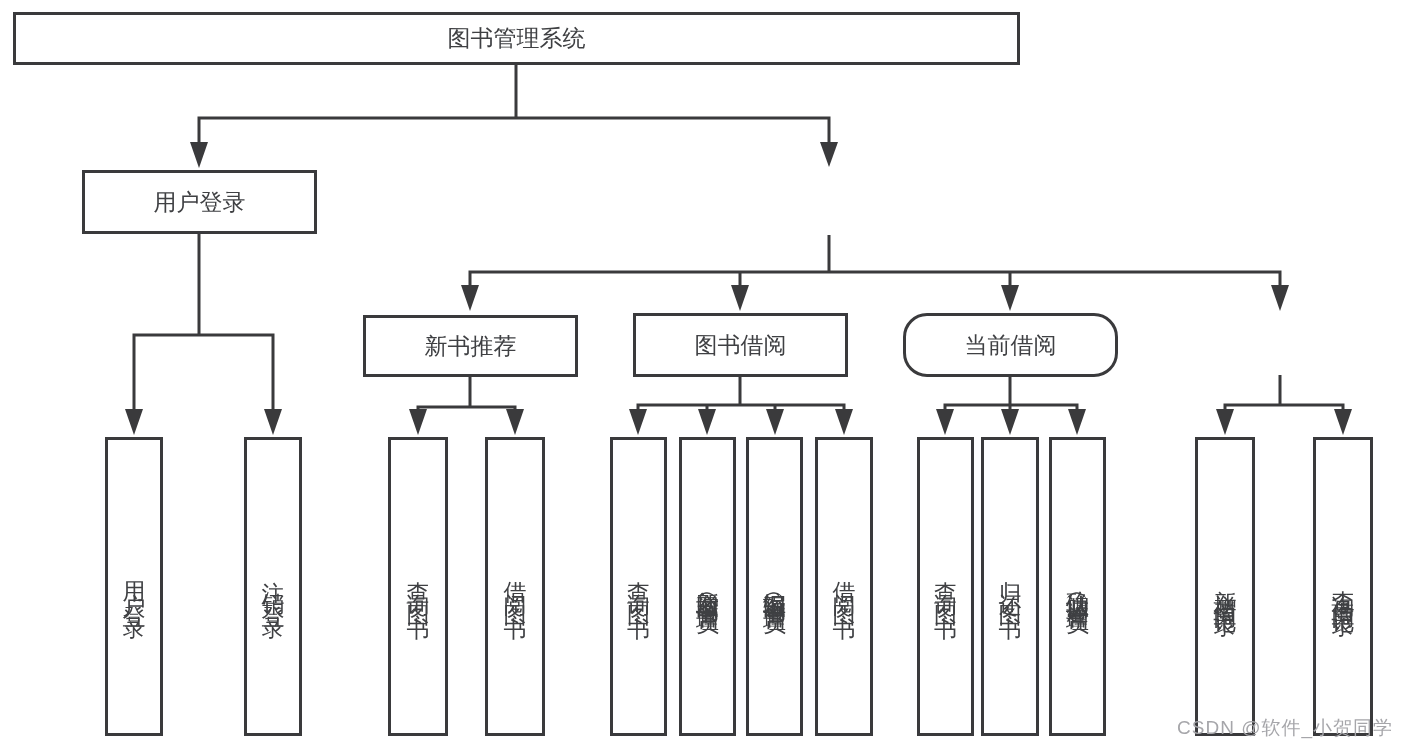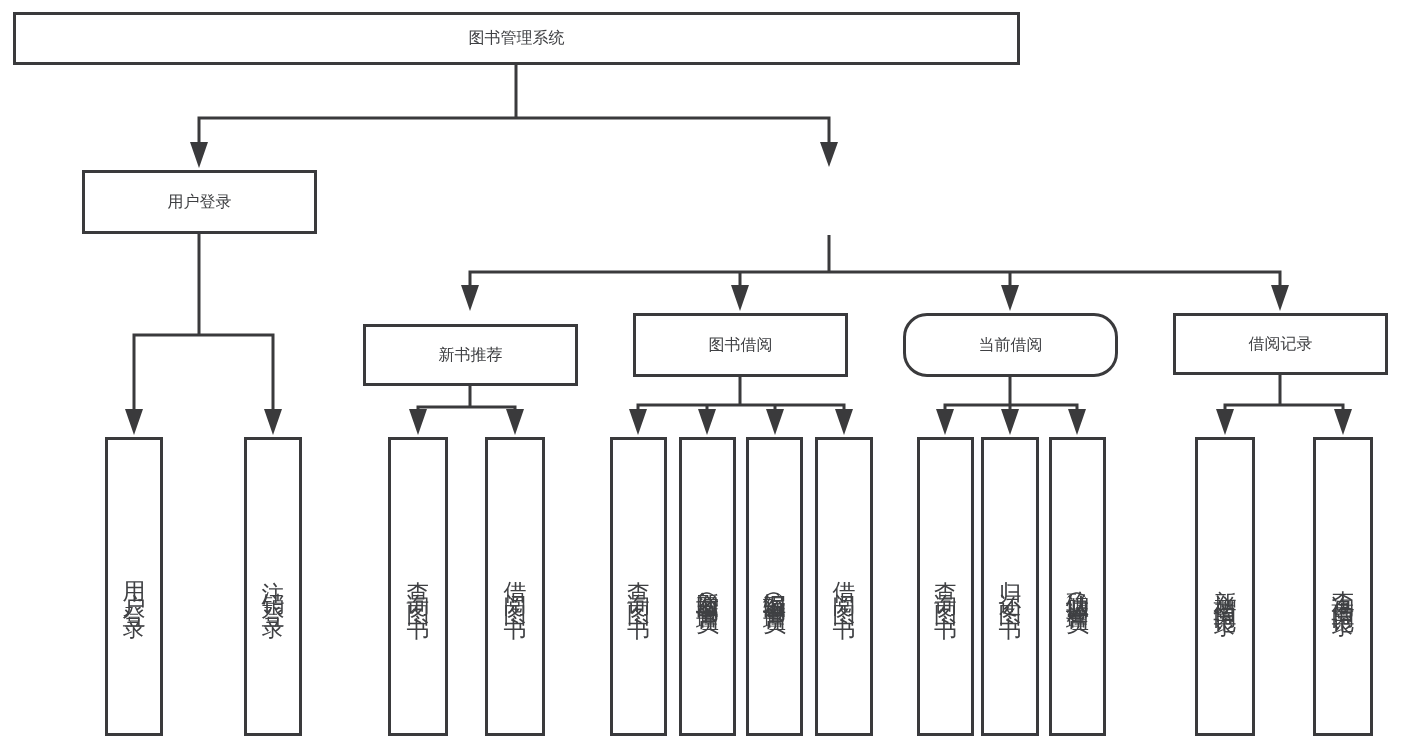--- a/index.html
+++ b/index.html
@@ -18,21 +18,21 @@
     overflow:hidden;
   }
   .box{
     position:absolute;
     border:3px solid var(--line);
     background:var(--background);
     box-sizing:border-box;
     display:flex;align-items:center;justify-content:center;
   }
   .h-box .lbl{
-    font-size:16px;
+    font-size:23px;
     color:var(--text);
     white-space:nowrap;
   }
   .v-box .lbl{
     writing-mode:vertical-rl;
     text-orientation:mixed;
     font-size:23px;
     color:var(--text);
     line-height:1;
   }
@@ -96,31 +96,28 @@
   </svg>
 
   <div class="box h-box" style="left:13px;top:12px;width:1007px;height:53px;">
     <span class="lbl">图书管理系统</span>
   </div>
 
   <div class="box h-box" style="left:82px;top:170px;width:235px;height:64px;">
     <span class="lbl">用户登录</span>
   </div>
 
-  <div class="box h-box" style="left:363px;top:324px;width:215px;height:62px;">
+  <div class="box h-box" style="left:363px;top:315px;width:215px;height:62px;">
     <span class="lbl">新书推荐</span>
   </div>
   <div class="box h-box" style="left:633px;top:313px;width:215px;height:64px;justify-content:center;">
     <span class="lbl">图书借阅</span>
   </div>
   <div class="box h-box" style="left:903px;top:313px;width:215px;height:64px;border-radius:24px;">
     <span class="lbl">当前借阅</span>
-  </div>
-  <div class="box h-box" style="left:1173px;top:313px;width:215px;height:62px;">
-    <span class="lbl">借阅记录</span>
   </div>
 
   <div class="box v-box" style="left:105px;top:437px;width:58px;height:299px;">
     <span class="lbl sp-4">用户登录</span>
   </div>
   <div class="box v-box" style="left:244px;top:437px;width:58px;height:299px;">
     <span class="lbl sp-4">注销登录</span>
   </div>
 
   <div class="box v-box" style="left:388px;top:437px;width:60px;height:299px;">
@@ -153,14 +150,15 @@
     <span class="lbl sp-9">确认归还（管理员）</span>
   </div>
 
   <div class="box v-box" style="left:1195px;top:437px;width:60px;height:299px;">
     <span class="lbl sp-6">新增借阅记录</span>
   </div>
   <div class="box v-box" style="left:1313px;top:437px;width:60px;height:299px;">
     <span class="lbl sp-6">查询借阅记录</span>
   </div>
 
+  <div class="watermark">CSDN @软件_小贺同学</div>
 
 </div>
 
 </body></html>

